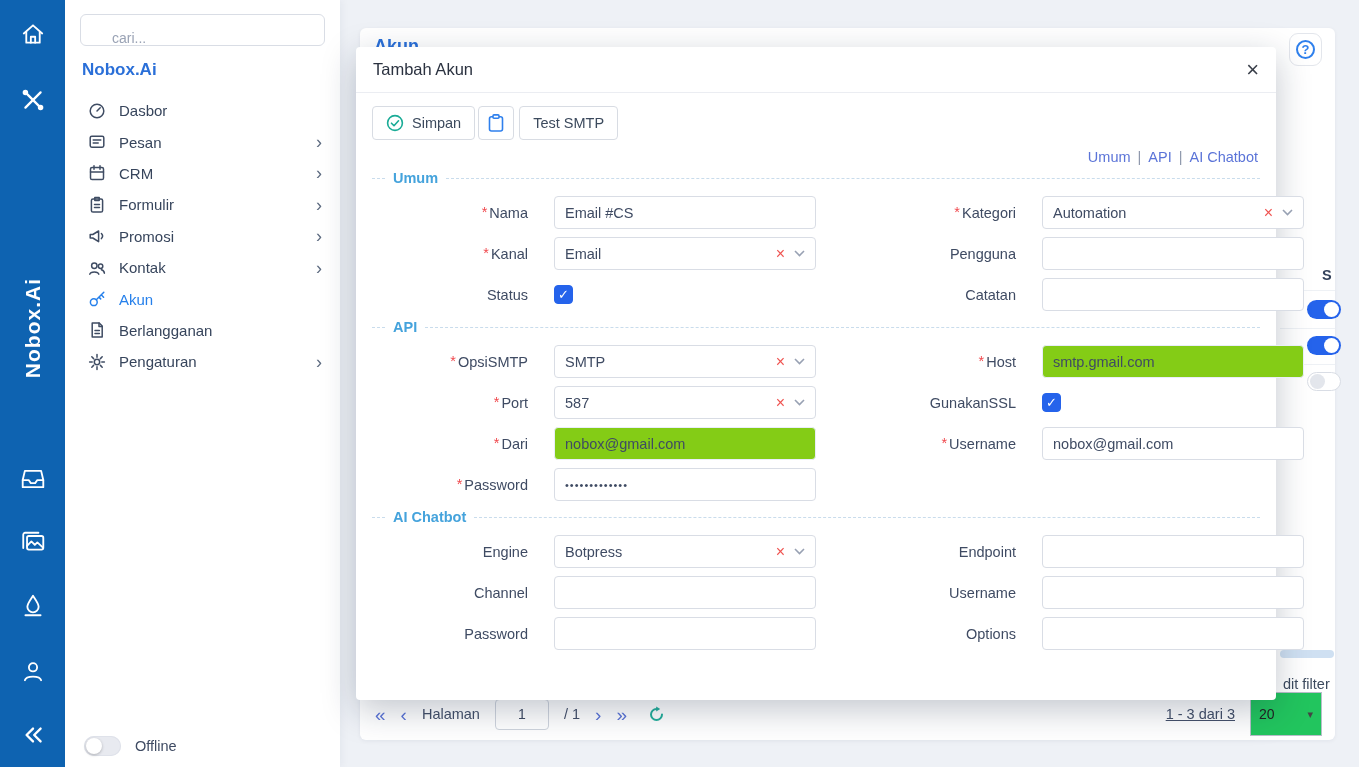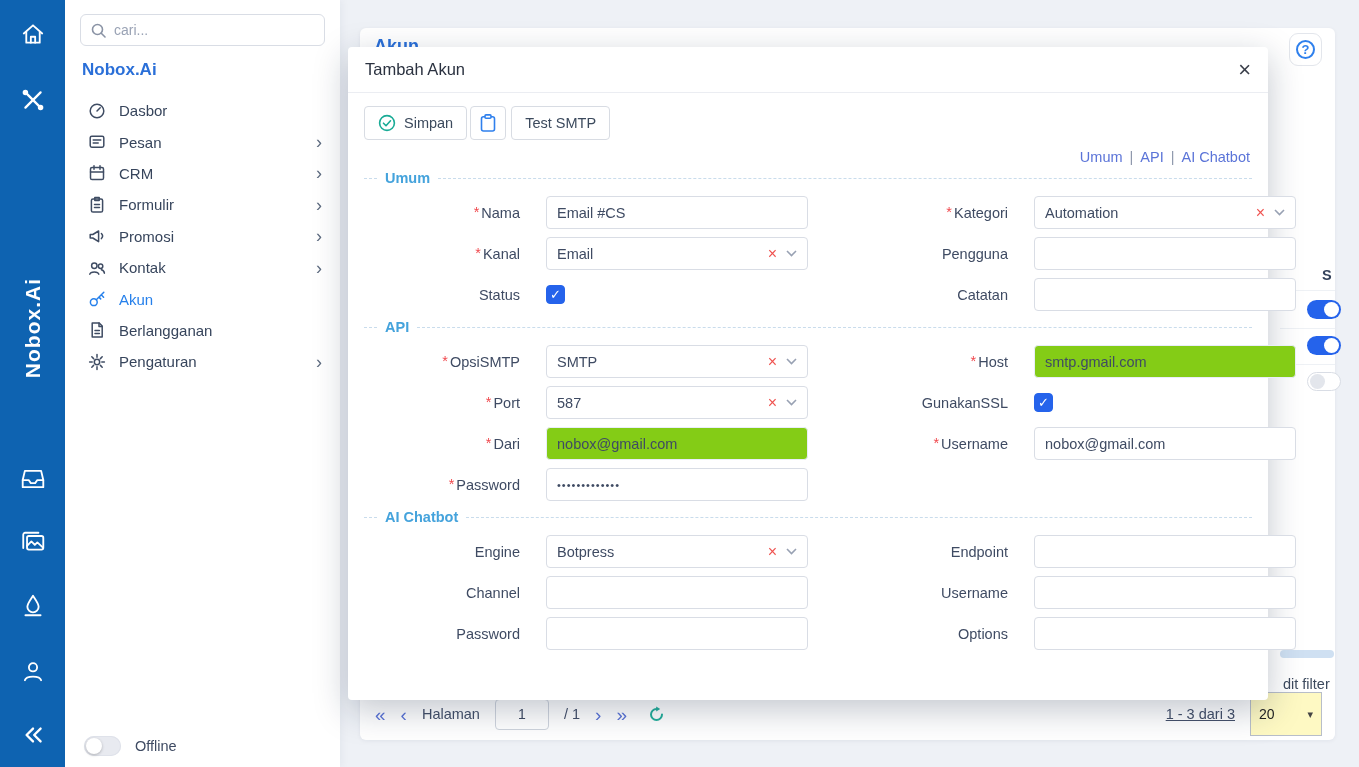--- a/index.html
+++ b/index.html
@@ -19,21 +19,21 @@
   .rail-icn svg { stroke:#fff; fill:none; stroke-width:1.7; stroke-linecap:round; stroke-linejoin:round; }
   .ri-home{top:21px} .ri-tools{top:87px} .ri-inbox{top:466px} .ri-gallery{top:529px}
   .ri-ink{top:592px} .ri-user{top:658px} .ri-collapse{top:721px}
   .rail-brand { position:absolute; top:278px; left:50%; transform:translateX(-50%) rotate(180deg);
     writing-mode:vertical-rl; color:#fff; font-weight:700; font-size:21px; letter-spacing:1px; }
 
   
   .sidebar { position:absolute; left:65px; top:0; width:275px; height:767px; background:#fff;
     box-shadow:2px 0 8px rgba(20,40,80,.05); z-index:2; }
   .search { position:absolute; left:15px; top:14px; width:245px; height:32px; border:1px solid #d9dde5;
-    border-radius:6px; display:flex; align-items:center; gap:8px; padding:7px 10px; background:#fff; }
+    border-radius:6px; display:flex; align-items:center; gap:8px; padding:7px 10px; background:#fff;flex-direction:column; }
   .search input { border:none; outline:none; flex:1; font-size:14px; color:#3f4b63; font-family:inherit; background:transparent; }
   .search input::placeholder { color:#9aa3b5; }
   .brand { position:absolute; left:17px; top:60px; font-size:17px; font-weight:700; color:#2a6fd8; }
   .nav { position:absolute; left:0; top:95px; width:275px; }
   .nav-item { display:flex; align-items:center; height:31.4px; padding:0 18px 0 23px; gap:13px;
     color:#37455c; font-size:15px; cursor:pointer; }
   .nav-item svg { stroke:#3f4c63; fill:none; stroke-width:1.5; stroke-linecap:round; stroke-linejoin:round; flex:none; }
   .nav-item .lbl { flex:1; }
   .nav-item .chev { color:#5d6b80; font-size:18px; line-height:1; }
   .nav-item.active { color:#2680eb; }
@@ -65,25 +65,25 @@
   
   .pager { position:absolute; left:15px; right:13px; bottom:9px; height:34px; display:flex; align-items:center; gap:15px; }
   .pic { color:#5b74d8; font-size:19px; line-height:1; cursor:pointer; }
   .pg-label { font-size:14.5px; color:#44506a; }
   .pg-input { width:54px; height:31px; border:1px solid #cfd4dd; border-radius:4px; text-align:center;
     font-size:14px; color:#3f4b63; font-family:inherit; outline:none; }
   .pg-of { font-size:14.5px; color:#44506a; }
   .refresh { margin-left:6px; cursor:pointer; }
   .pg-range { margin-left:auto; font-size:14.5px; color:#44506a;text-decoration:underline; }
   .psize { width:72px; height:44px; border:1px solid #b8bec9; border-radius:0; display:flex;
-    align-items:center; justify-content:space-between; padding:0 8px; font-size:14px; color:#222; cursor:pointer; background:#fef9c3; }
+    align-items:center; justify-content:space-between; padding:0 8px; font-size:14px; color:#222; cursor:pointer; background:#22c55e; }
   .psize .caret { font-size:11px; color:#444; }
 
   
-  .modal { position:absolute; left:348px; top:47px; width:920px; height:653px; background:#fff;
+  .modal { position:absolute; left:356px; top:47px; width:920px; height:653px; background:#fff;
     border-radius:4px; box-shadow:0 10px 34px rgba(15,30,60,.25); z-index:5; }
   .m-head { height:46px; border-bottom:1px solid #ebedf2; display:flex; align-items:center; padding:0 17px; }
   .m-title { font-size:16.5px; color:#2b3240; }
   .m-close { margin-left:auto; font-size:22px; color:#3a3f4a; cursor:pointer; line-height:1; }
   .m-body { padding:13px 16px 0; }
   .toolbar { display:flex; gap:3px; margin-bottom:9px; }
   .btn { height:34px; border:1px solid #d8dce3; background:#fff; border-radius:4px; display:flex;
     align-items:center; gap:8px; padding:0 13px; font-size:14.5px; color:#3c4a5d; font-family:inherit; cursor:pointer; }
   .btn.icon-only { width:36px; padding:0; justify-content:center; }
   .btn.test { margin-left:2px; }

